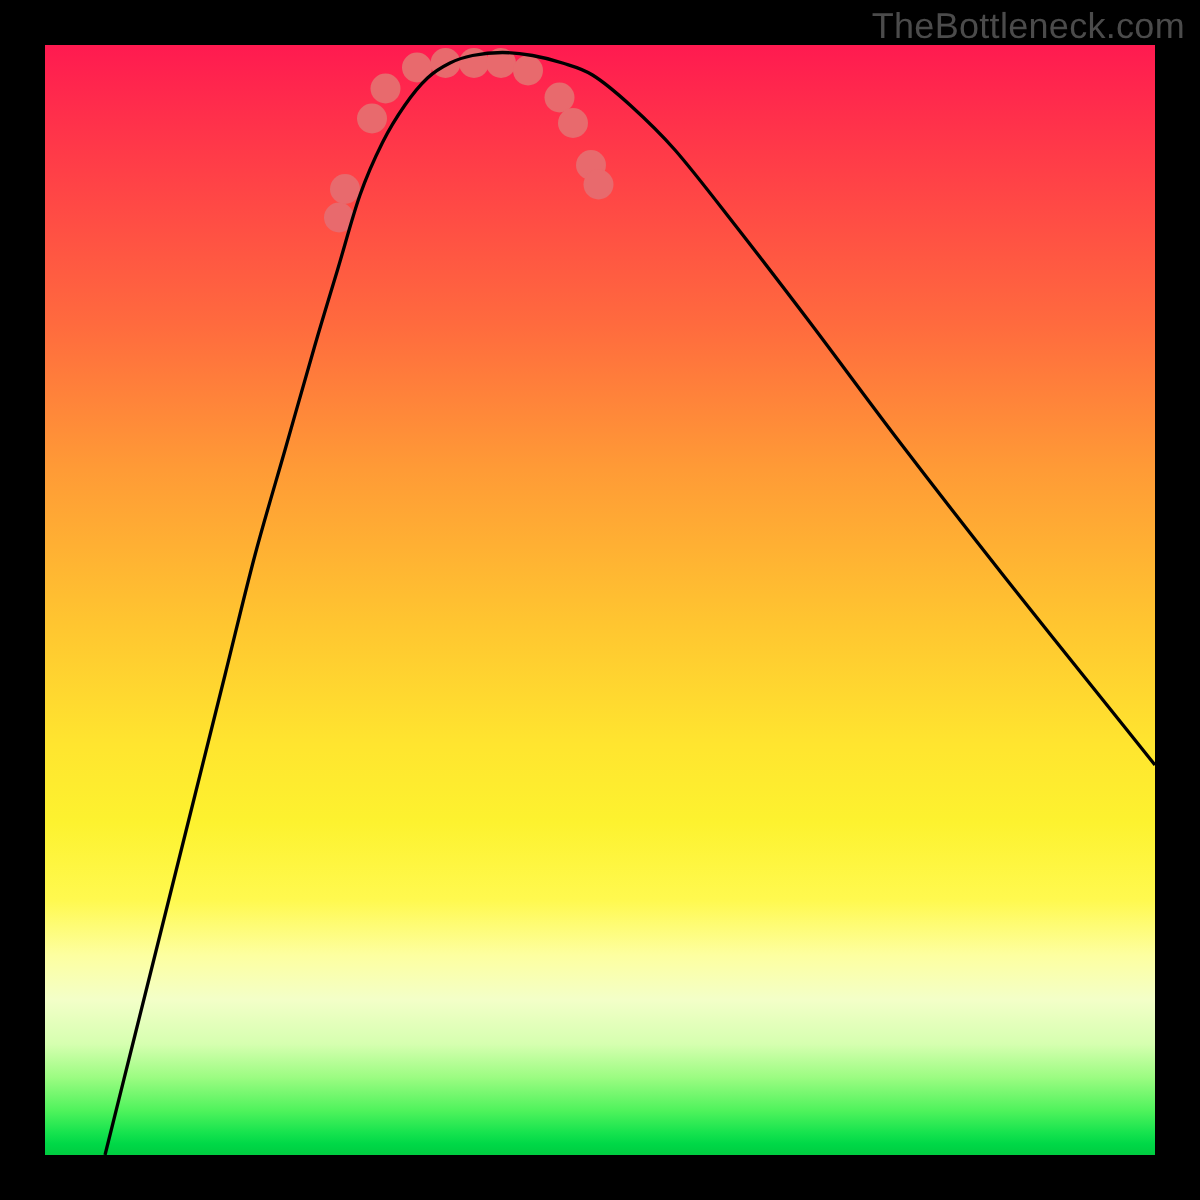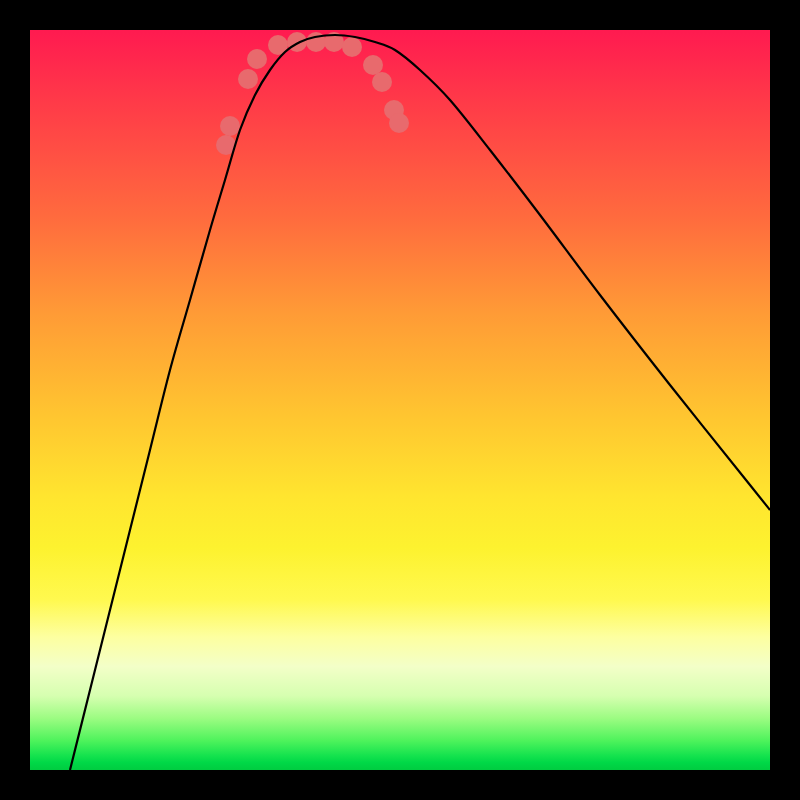--- a/index.html
+++ b/index.html
@@ -78,13 +78,14 @@
           <circle cx="304" cy="12" r="10" fill="#e86a6d"></circle>
           <circle cx="322" cy="17" r="10" fill="#e86a6d"></circle>
           <circle cx="343" cy="35" r="10" fill="#e86a6d"></circle>
           <circle cx="352" cy="52" r="10" fill="#e86a6d"></circle>
           <circle cx="364" cy="80" r="10" fill="#e86a6d"></circle>
           <circle cx="369" cy="93" r="10" fill="#e86a6d"></circle>
         </g>
       <path id="curve-path" fill="none" stroke="#000000" stroke-width="2.2" d="M 40 740 C 43.33 726.67, 53.33 686.67, 60 660 C 66.67 633.33, 73.33 606.67, 80 580 C 86.67 553.33, 93.33 526.67, 100 500 C 106.67 473.33, 113.33 446.67, 120 420 C 126.67 393.33, 133.33 365.00, 140 340 C 146.67 315.00, 153.33 293.33, 160 270 C 166.67 246.67, 174.17 220.00, 180 200 C 185.83 180.00, 190.00 166.67, 195 150 C 200.00 133.33, 205.00 114.17, 210 100 C 215.00 85.83, 220.00 75.00, 225 65 C 230.00 55.00, 235.00 47.17, 240 40 C 245.00 32.83, 250.00 26.67, 255 22 C 260.00 17.33, 265.00 14.50, 270 12 C 275.00 9.50, 279.17 8.17, 285 7 C 290.83 5.83, 298.33 5.00, 305 5 C 311.67 5.00, 318.33 5.83, 325 7 C 331.67 8.17, 338.33 9.83, 345 12 C 351.67 14.17, 357.50 15.33, 365 20 C 372.50 24.67, 380.83 31.67, 390 40 C 399.17 48.33, 408.33 56.67, 420 70 C 431.67 83.33, 445.00 100.83, 460 120 C 475.00 139.17, 491.67 160.83, 510 185 C 528.33 209.17, 548.33 236.67, 570 265 C 591.67 293.33, 615.00 323.33, 640 355 C 665.00 386.67, 703.33 434.17, 720 455 C 736.67 475.83, 736.67 475.83, 740 480"></path>
     </svg>
   </div>
+  <div class="watermark">TheBottleneck.com</div>
 </div>
 
 </body></html>

